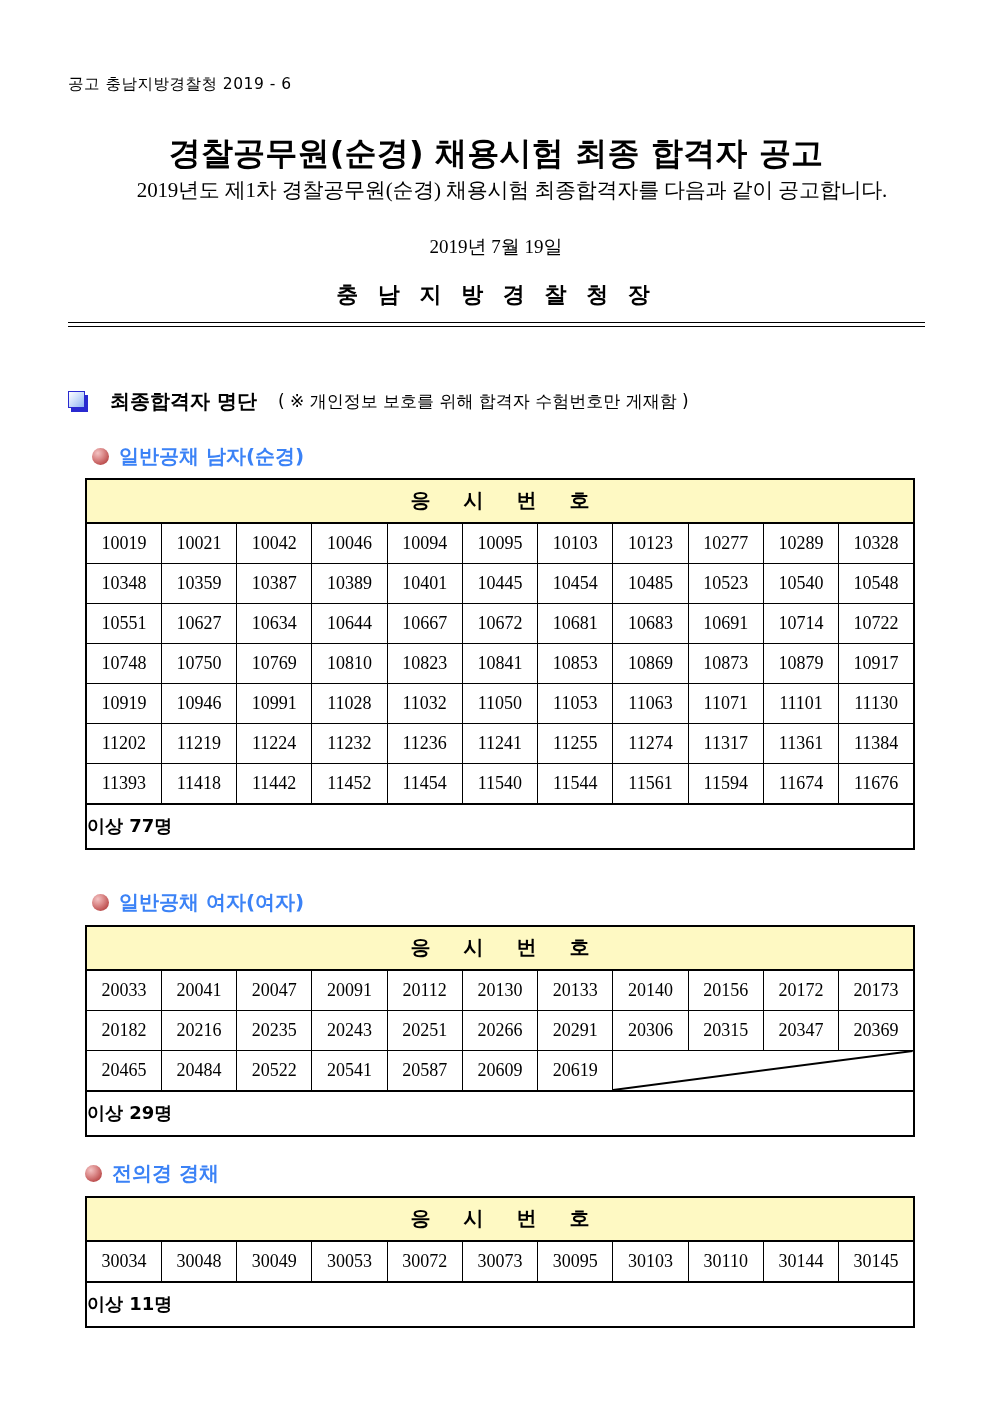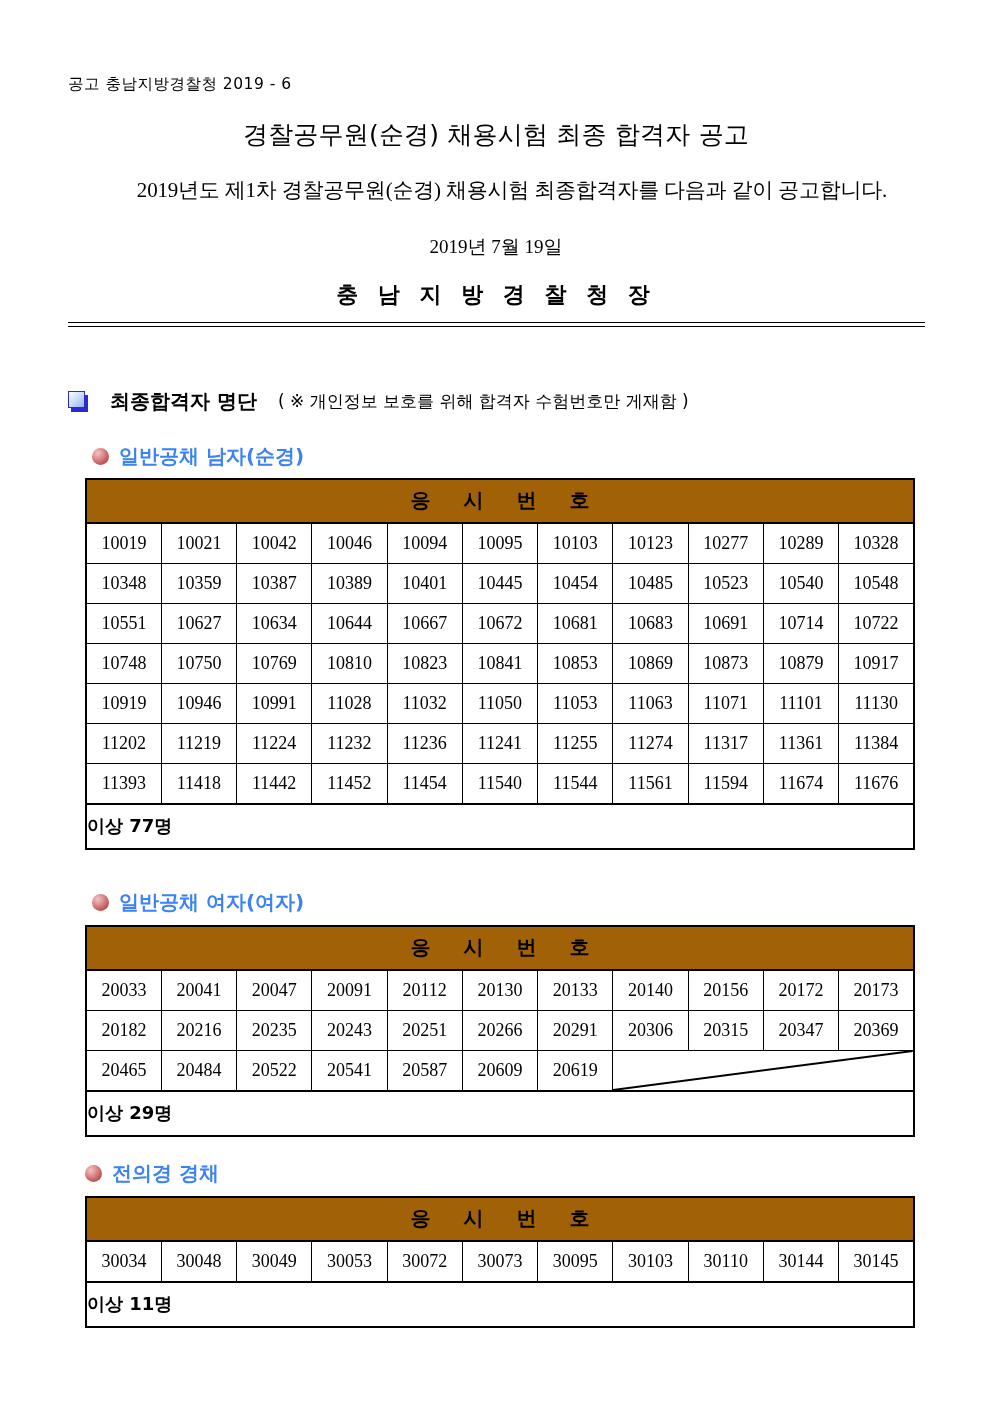--- a/index.html
+++ b/index.html
@@ -33,26 +33,26 @@
     top: 74px;
     font-family: "DejaVu Sans", sans-serif;
     font-size: 15.5px;
     letter-spacing: 0.5px;
     white-space: nowrap;
   }
 
   .doc-title {
     position: absolute;
     left: 0;
-    top: 118px;
+    top: 132px;
     width: 992px;
     text-align: center;
     font-family: "DejaVu Sans", sans-serif;
-    font-weight: normal;
-    font-size: 25px;
+    font-weight: bold;
+    font-size: 32px;
     letter-spacing: 0.2px;
     white-space: nowrap;
   }
 
   .doc-lead {
     position: absolute;
     left: 0;
     top: 176px;
     width: 992px;
     text-align: center;
@@ -169,21 +169,21 @@
     table-layout: fixed;
     background: #ffffff;
   }
   .tbl, .tbl th, .tbl td {
     border: 1px solid #000000;
   }
   .tbl {
     border: 2px solid #000000;
   }
   .tbl th.hdr {
-    background: #a16207;
+    background: #fef9c3;
     font-family: "DejaVu Sans", sans-serif;
     font-weight: bold;
     font-size: 20px;
     letter-spacing: 13px;
     text-indent: 13px;
     padding: 7px 0 8px 0;
     border-bottom: 2px solid #000;
   }
   .tbl td.num {
     text-align: center;

